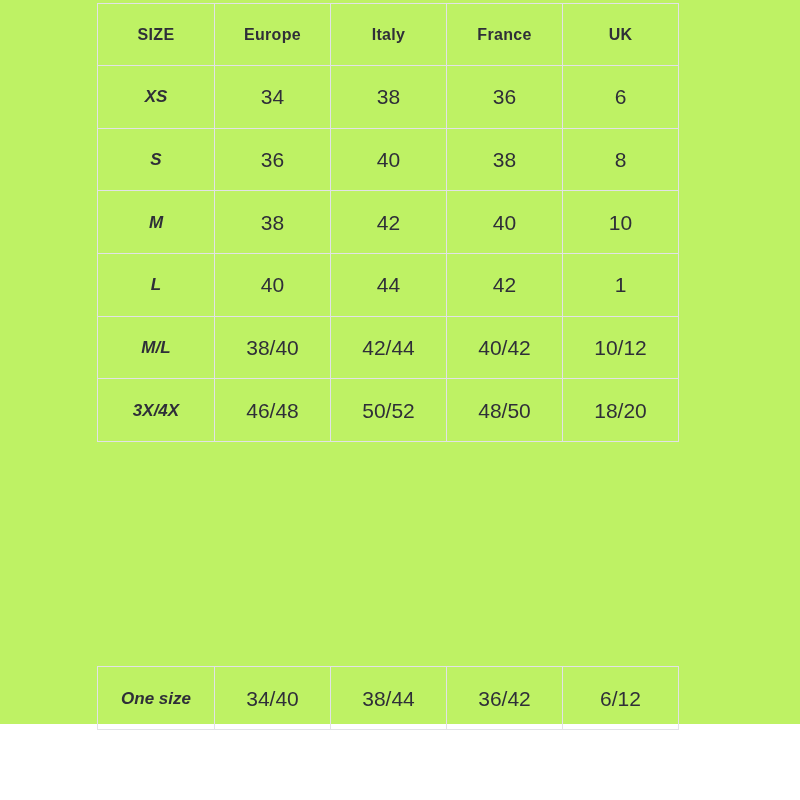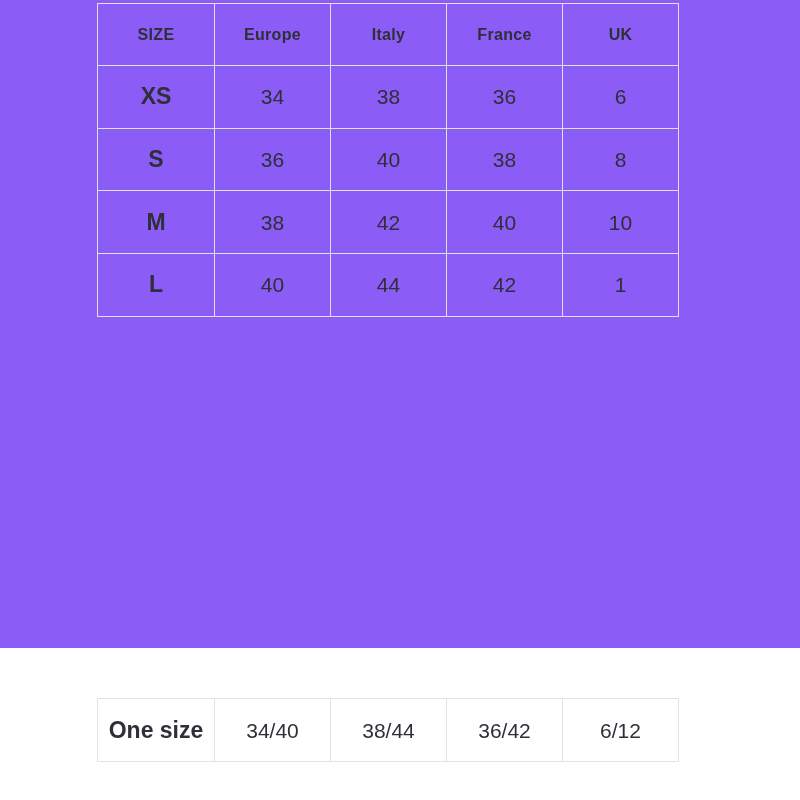--- a/index.html
+++ b/index.html
@@ -10,30 +10,30 @@
   body {
     width: 800px;
     height: 800px;
     font-family: "Liberation Sans", sans-serif;
     color: #2b2b33;
     overflow: hidden;
   }
   .page {
     position: relative;
     width: 800px;
-    height: 648px;
-    background: #8b5cf6;
+    height: 724px;
+    background: #bef264;
   }
   .table-wrap {
     position: absolute;
     left: 97px;
     width: 581px;
   }
   #main-table-wrap { top: 3px; }
-  #secondary-table-wrap { top: 666px; margin-top: 32px; }
+  #secondary-table-wrap { top: 666px; }
 
   table.size-table {
     border-collapse: collapse;
     width: 581px;
     table-layout: fixed;
   }
   table.size-table td, table.size-table th {
     border: 1px solid #e2e2e6;
     text-align: center;
     vertical-align: middle;
@@ -42,21 +42,22 @@
     color: #2f2f38;
     padding: 0;
   }
   table.size-table th {
     font-weight: 700;
     font-size: 16px;
     letter-spacing: 0.3px;
   }
   table.size-table td.rowhead {
     font-weight: 700;
-    font-size: 23px;
+    font-size: 17px;
+    font-style: italic;
   }
   
   col.c0 { width: 117px; }
   col.c1 { width: 116px; }
   col.c2 { width: 116px; }
   col.c3 { width: 116px; }
   col.c4 { width: 116px; }
 
   #main-table tr { height: 62.7px; }
   #secondary-table tr { height: 63px; }
@@ -162,20 +163,54 @@
           <td>
               <span class="cell-inner">44</span>
             </td>
           <td>
               <span class="cell-inner">42</span>
             </td>
           <td>
               <span class="cell-inner">1</span>
             </td>
         </tr>
+        <tr>
+          <td class="rowhead">
+              <span class="cell-inner">M/L</span>
+            </td>
+          <td>
+              <span class="cell-inner">38/40</span>
+            </td>
+          <td>
+              <span class="cell-inner">42/44</span>
+            </td>
+          <td>
+              <span class="cell-inner">40/42</span>
+            </td>
+          <td>
+              <span class="cell-inner">10/12</span>
+            </td>
+        </tr>
+        <tr>
+          <td class="rowhead">
+              <span class="cell-inner">3X/4X</span>
+            </td>
+          <td>
+              <span class="cell-inner">46/48</span>
+            </td>
+          <td>
+              <span class="cell-inner">50/52</span>
+            </td>
+          <td>
+              <span class="cell-inner">48/50</span>
+            </td>
+          <td>
+              <span class="cell-inner">18/20</span>
+            </td>
+        </tr>
       </tbody>
     </table>
   </div>
 
   <div class="table-wrap" id="secondary-table-wrap">
     <table class="size-table" id="secondary-table">
       <colgroup>
         <col class="c0">
           <col class="c1">
           <col class="c2">

